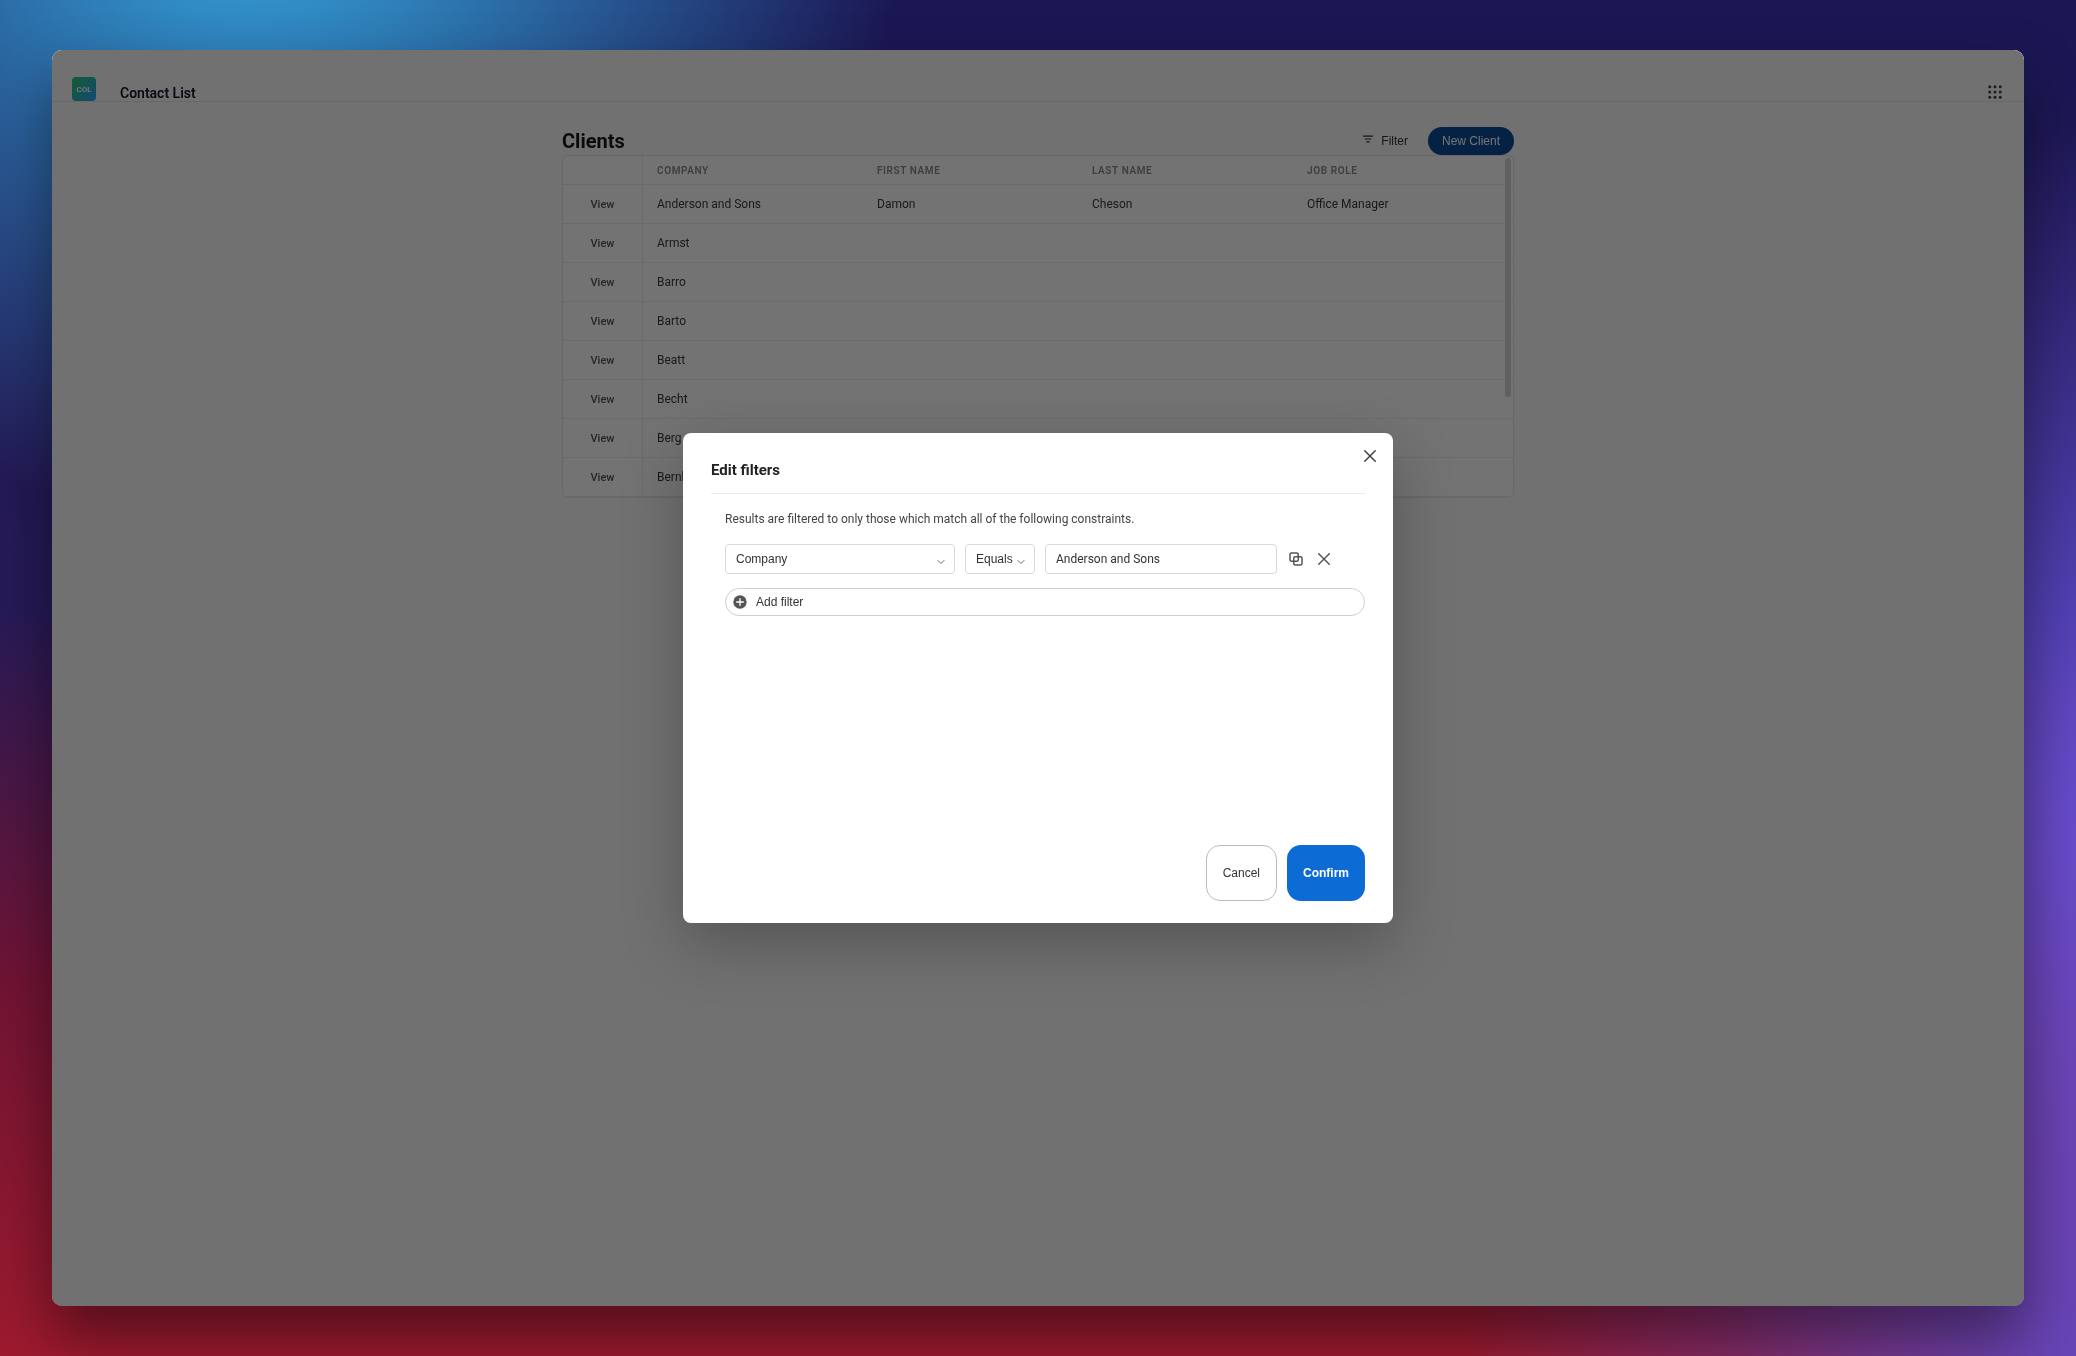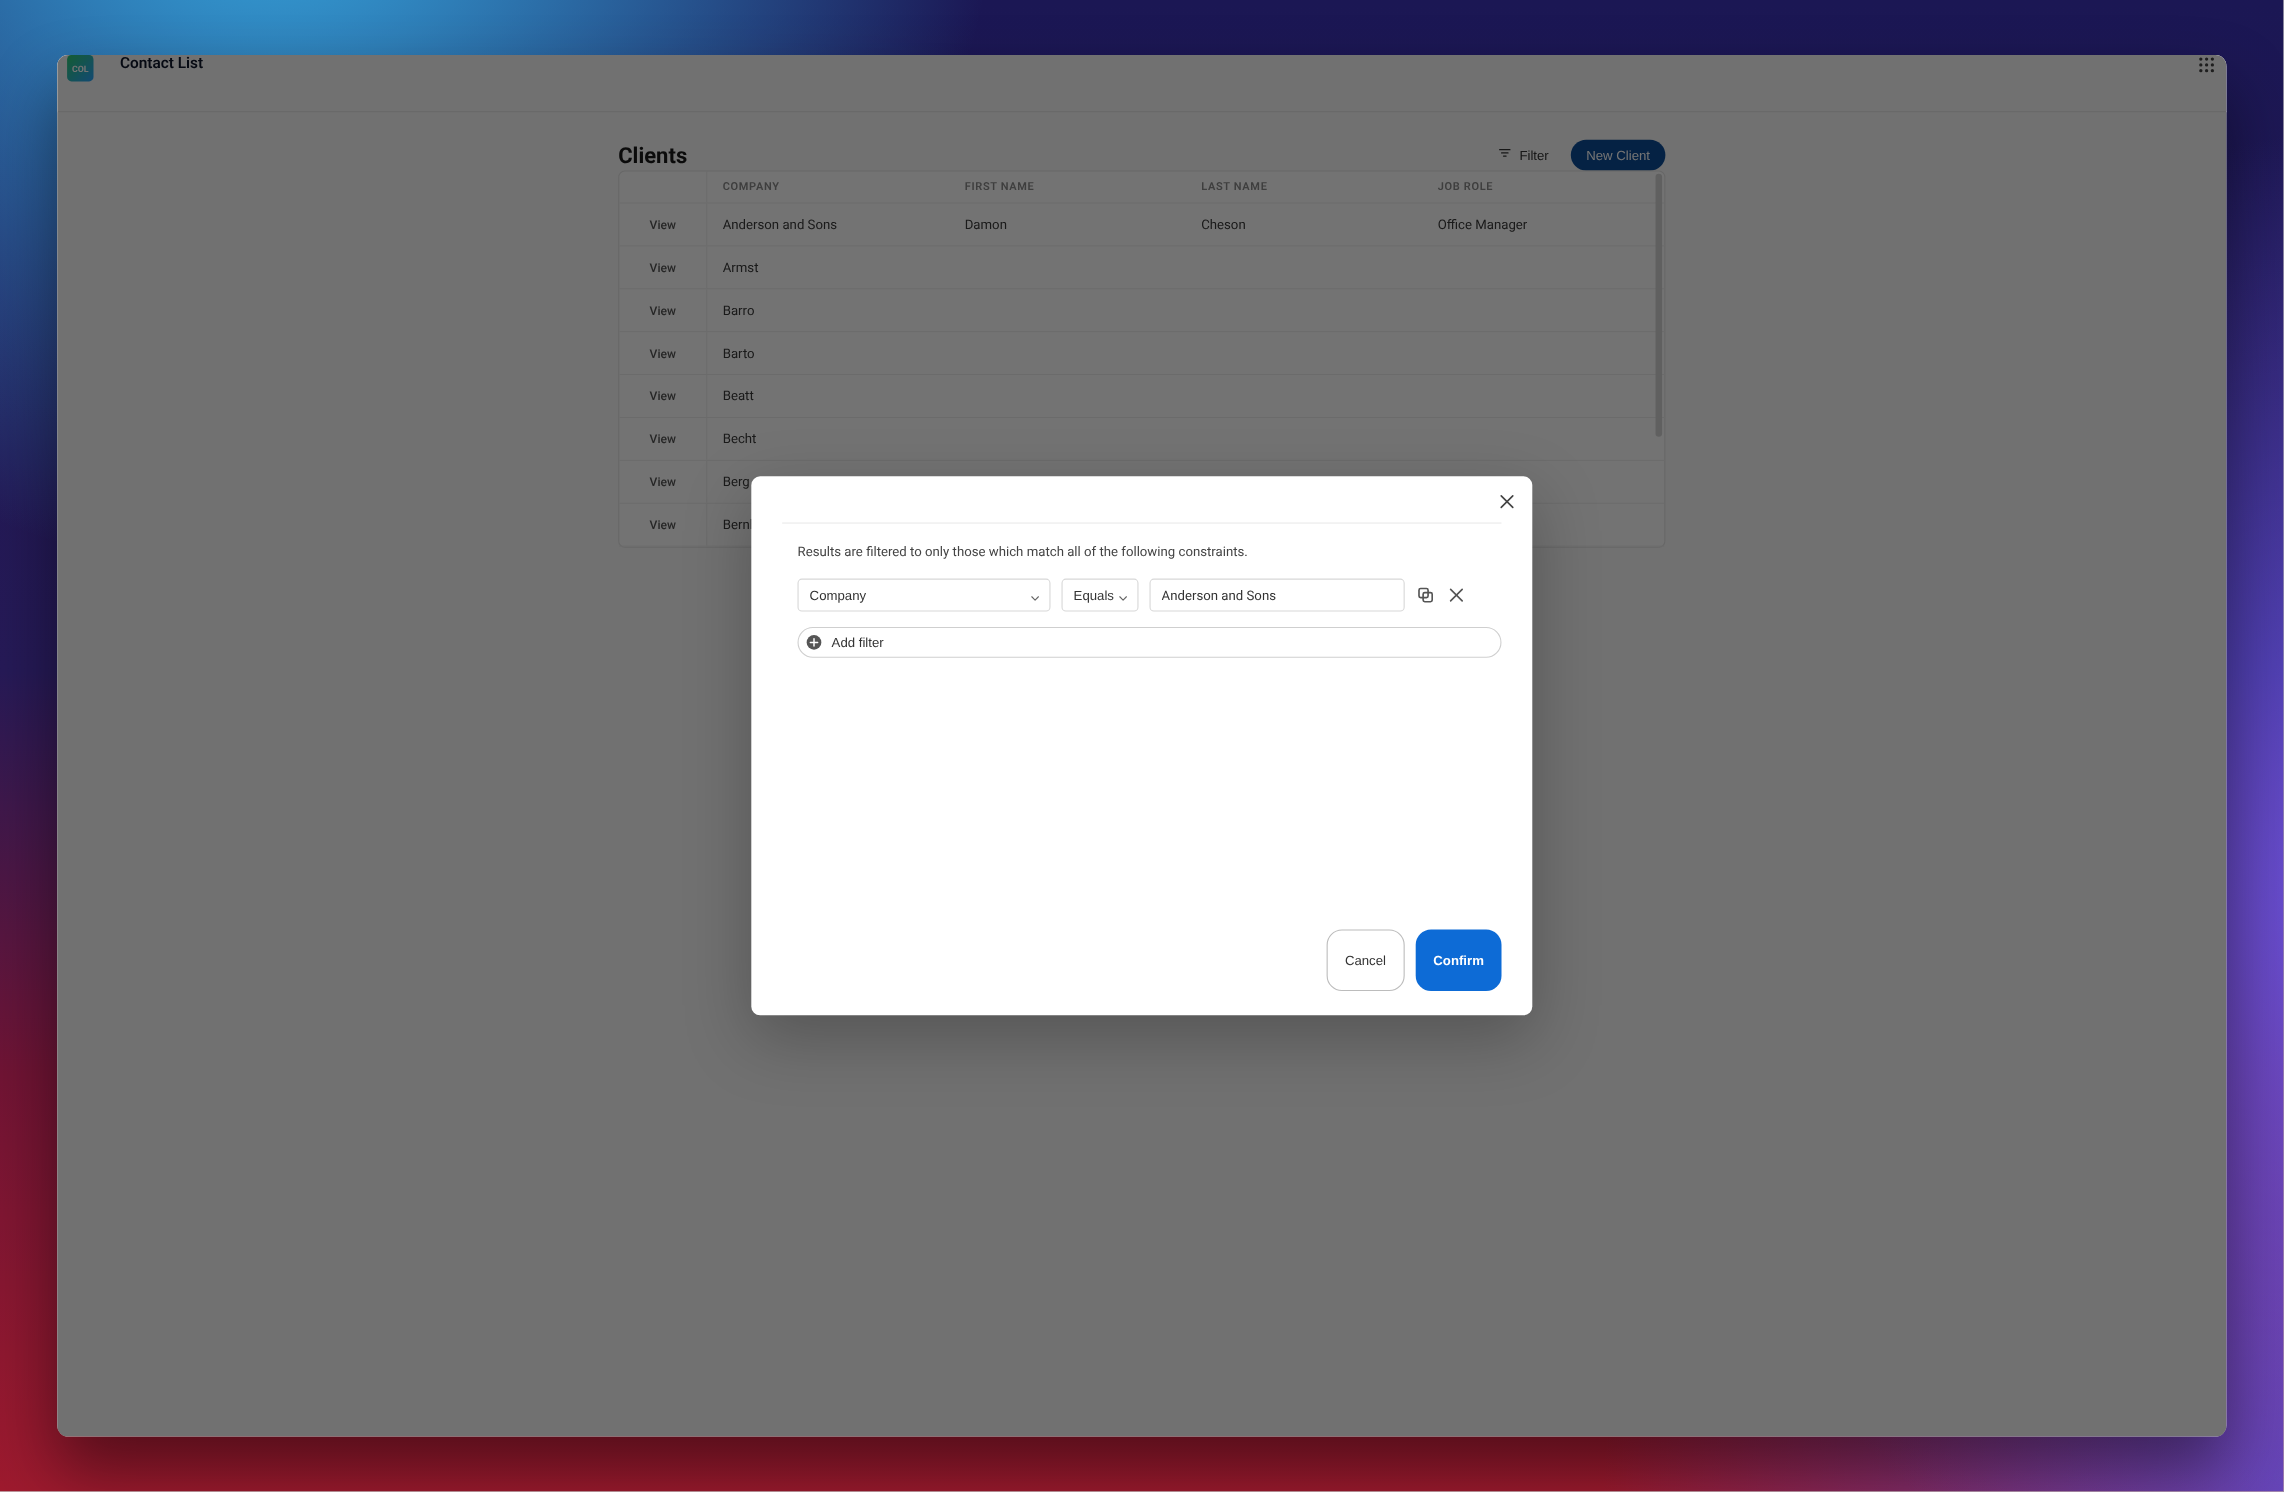--- a/index.html
+++ b/index.html
@@ -22,22 +22,22 @@
     left: 52px; right: 52px; top: 50px; bottom: 50px;
     background: #fafafa;
     border-radius: 10px;
     box-shadow: 0 30px 60px rgba(0,0,0,.45);
     overflow: hidden;
     display: flex; flex-direction: column;
   }
   .topbar {
     height: 52px;
     border-bottom: 1px solid #e6e6e6;
-    display: flex; align-items: flex-start;
-    padding: 0 9px;
+    display: flex; align-items: flex-end;
+    padding: 0 20px;
     background: #fbfbfb;
   }
   .logo {
     width: 24px; height: 24px; border-radius: 4px;
     background: linear-gradient(135deg,#2ecc71,#2aa3ff);
     display: flex; align-items: center; justify-content: center;
     font-size: 8px; font-weight: 700; color: #fff;
   }
   .app-title { margin-left: 24px; font-size: 14px; font-weight: 600; color: #0f172a; }
   .topbar-spacer { flex: 1; }
@@ -273,20 +273,21 @@
 
   <div class="scrim"></div>
 
   <div class="modal">
     <div class="modal-close">
       <svg viewBox="0 0 24 24" fill="none" stroke="currentColor" stroke-width="2" stroke-linecap="round">
           <line x1="5" y1="5" x2="19" y2="19"></line>
           <line x1="19" y1="5" x2="5" y2="19"></line>
         </svg>
     </div>
+    <div class="modal-title">Edit filters</div>
     <div class="modal-divider"></div>
     <div class="modal-desc">Results are filtered to only those which match all of the following constraints.</div>
 
     <div class="filter-row">
       <div class="sel-wrap">
         <button class="sel sel-field" style="text-align:left;">
           <span>Company</span>
         </button>
         <span class="caret">
           <svg viewBox="0 0 24 24" fill="none" stroke="currentColor" stroke-width="2" stroke-linecap="round" stroke-linejoin="round">

